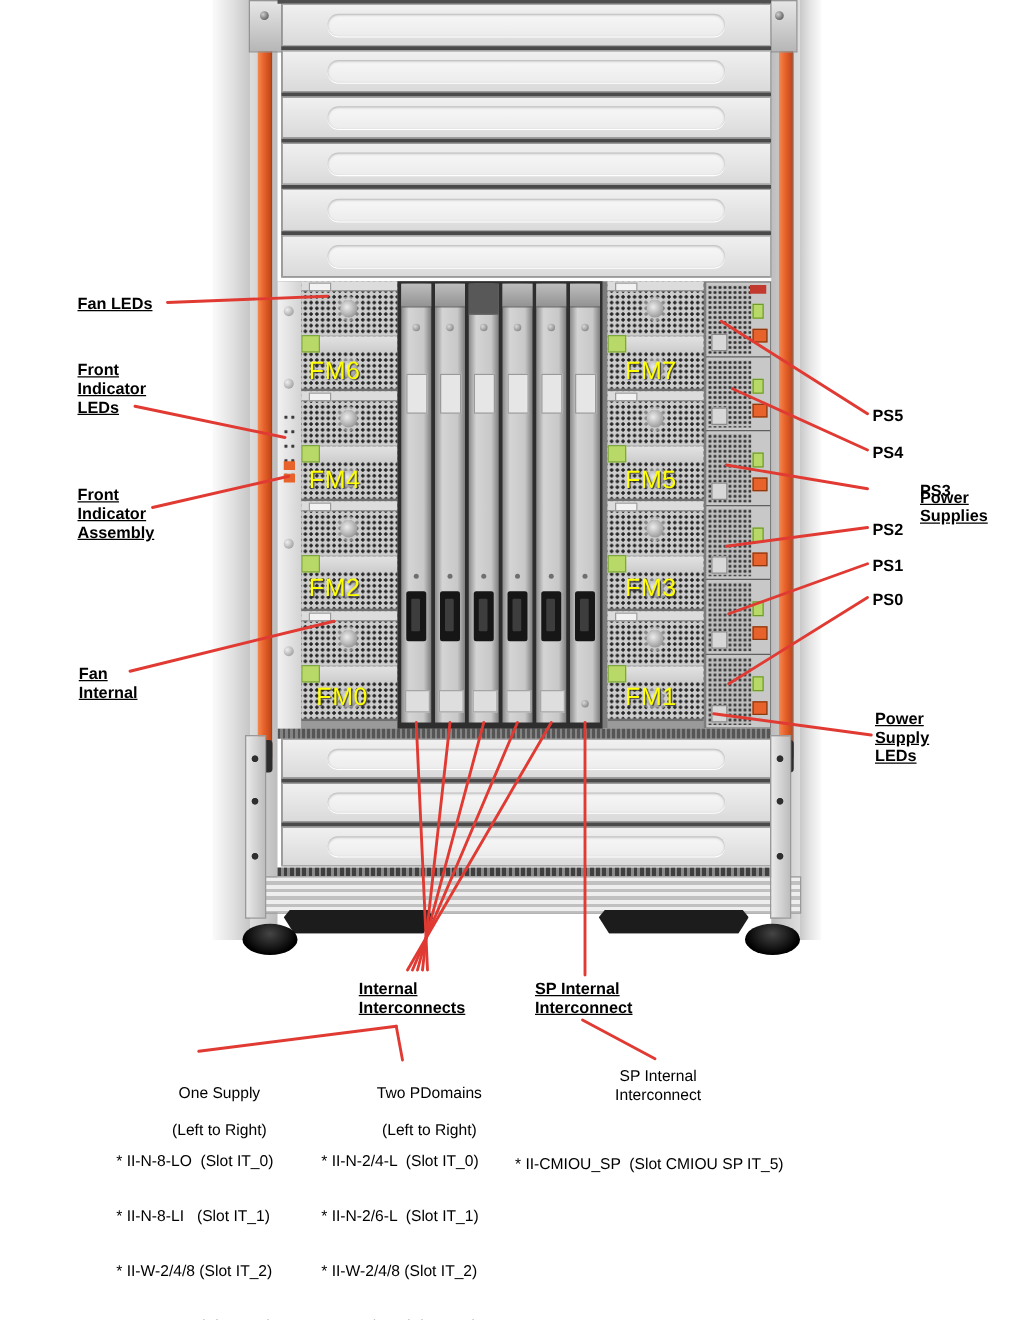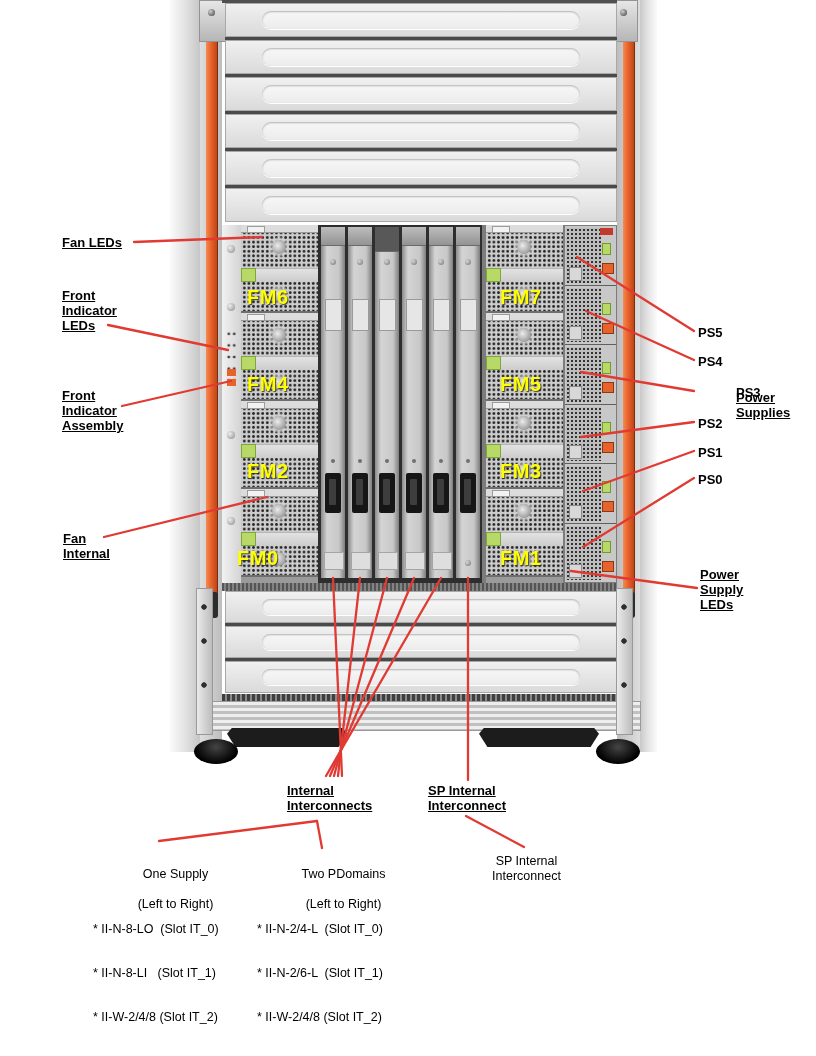--- a/index.html
+++ b/index.html
@@ -104,21 +104,21 @@
   .foot{top:739px;width:44px;height:25px;border-radius:50%;
     background:radial-gradient(ellipse at 50% 32%,#454545,#000 70%);}
   .ft-l{left:24px;} .ft-r{left:426px;}
 
   
   .lbl{position:absolute;font-size:13px;line-height:15px;white-space:pre-line;z-index:30;}
   .bold{font-weight:bold;}
   .und{text-decoration:underline;}
   .plain{font-size:12.5px;line-height:15px;text-align:center;white-space:pre-line;}
   .list-col{position:absolute;font-size:12.5px;line-height:14.6px;white-space:pre;z-index:30;}
-  .fm-lbl{position:absolute;font-size:20px;font-weight:bold;letter-spacing:.5px;
+  .fm-lbl{position:absolute;font-size:20px;font-weight:normal;letter-spacing:.5px;
     color:var(--fan-label-yellow,#ffff00);text-shadow:1px 1px 1px rgba(40,40,40,.85);z-index:25;}
 
   
   .lines{position:absolute;left:0;top:0;z-index:20;pointer-events:none;}
   .callout-line{stroke:var(--callout-red,#e03a33);stroke-width:2.3;stroke-linecap:round;}
 </style>
 </head>
 <body>
 
 <div class="canvas">
@@ -339,21 +339,21 @@
     <div class="slider sl-r"></div>
     <div class="footbar fb-l"></div>
     <div class="footbar fb-r"></div>
     <div class="foot ft-l"></div>
     <div class="foot ft-r"></div>
   </div>
 
   <div class="fm-lbl" style="left:247px;top:286px">FM6</div>
   <div class="fm-lbl" style="left:247px;top:373px">FM4</div>
   <div class="fm-lbl" style="left:247px;top:460px">FM2</div>
-  <div class="fm-lbl" style="left:237px;top:547px">FM0</div>
+  <div class="fm-lbl" style="left:253px;top:547px">FM0</div>
   <div class="fm-lbl" style="left:500px;top:286px">FM7</div>
   <div class="fm-lbl" style="left:500px;top:373px">FM5</div>
   <div class="fm-lbl" style="left:500px;top:460px">FM3</div>
   <div class="fm-lbl" style="left:500px;top:547px">FM1</div>
 
   <svg class="lines" width="816" height="1056" viewBox="0 0 816 1056">
     <line class="callout-line" x1="134" y1="242" x2="262" y2="237"></line>
     <line class="callout-line" x1="108" y1="325" x2="228" y2="350"></line>
     <line class="callout-line" x1="122" y1="406" x2="231" y2="381"></line>
     <line class="callout-line" x1="104" y1="537" x2="267" y2="497"></line>
@@ -420,14 +420,17 @@
     <div>* II-N-8-RI   (Slot IT_3)</div>
     
   </div>
   <div class="list-col" style="left:257px;top:893px">
     <div>* II-N-2/4-L  (Slot IT_0)</div>
     <div>* II-N-2/6-L  (Slot IT_1)</div>
     <div>* II-W-2/4/8 (Slot IT_2)</div>
     <div>* II-N-2/4-R (Slot IT_3)</div>
     
   </div>
+  <div class="list-col" style="left:412px;top:895px">
+    <div>* II-CMIOU_SP  (Slot CMIOU SP IT_5)</div>
+  </div>
 
 </div>
 
 </body></html>

